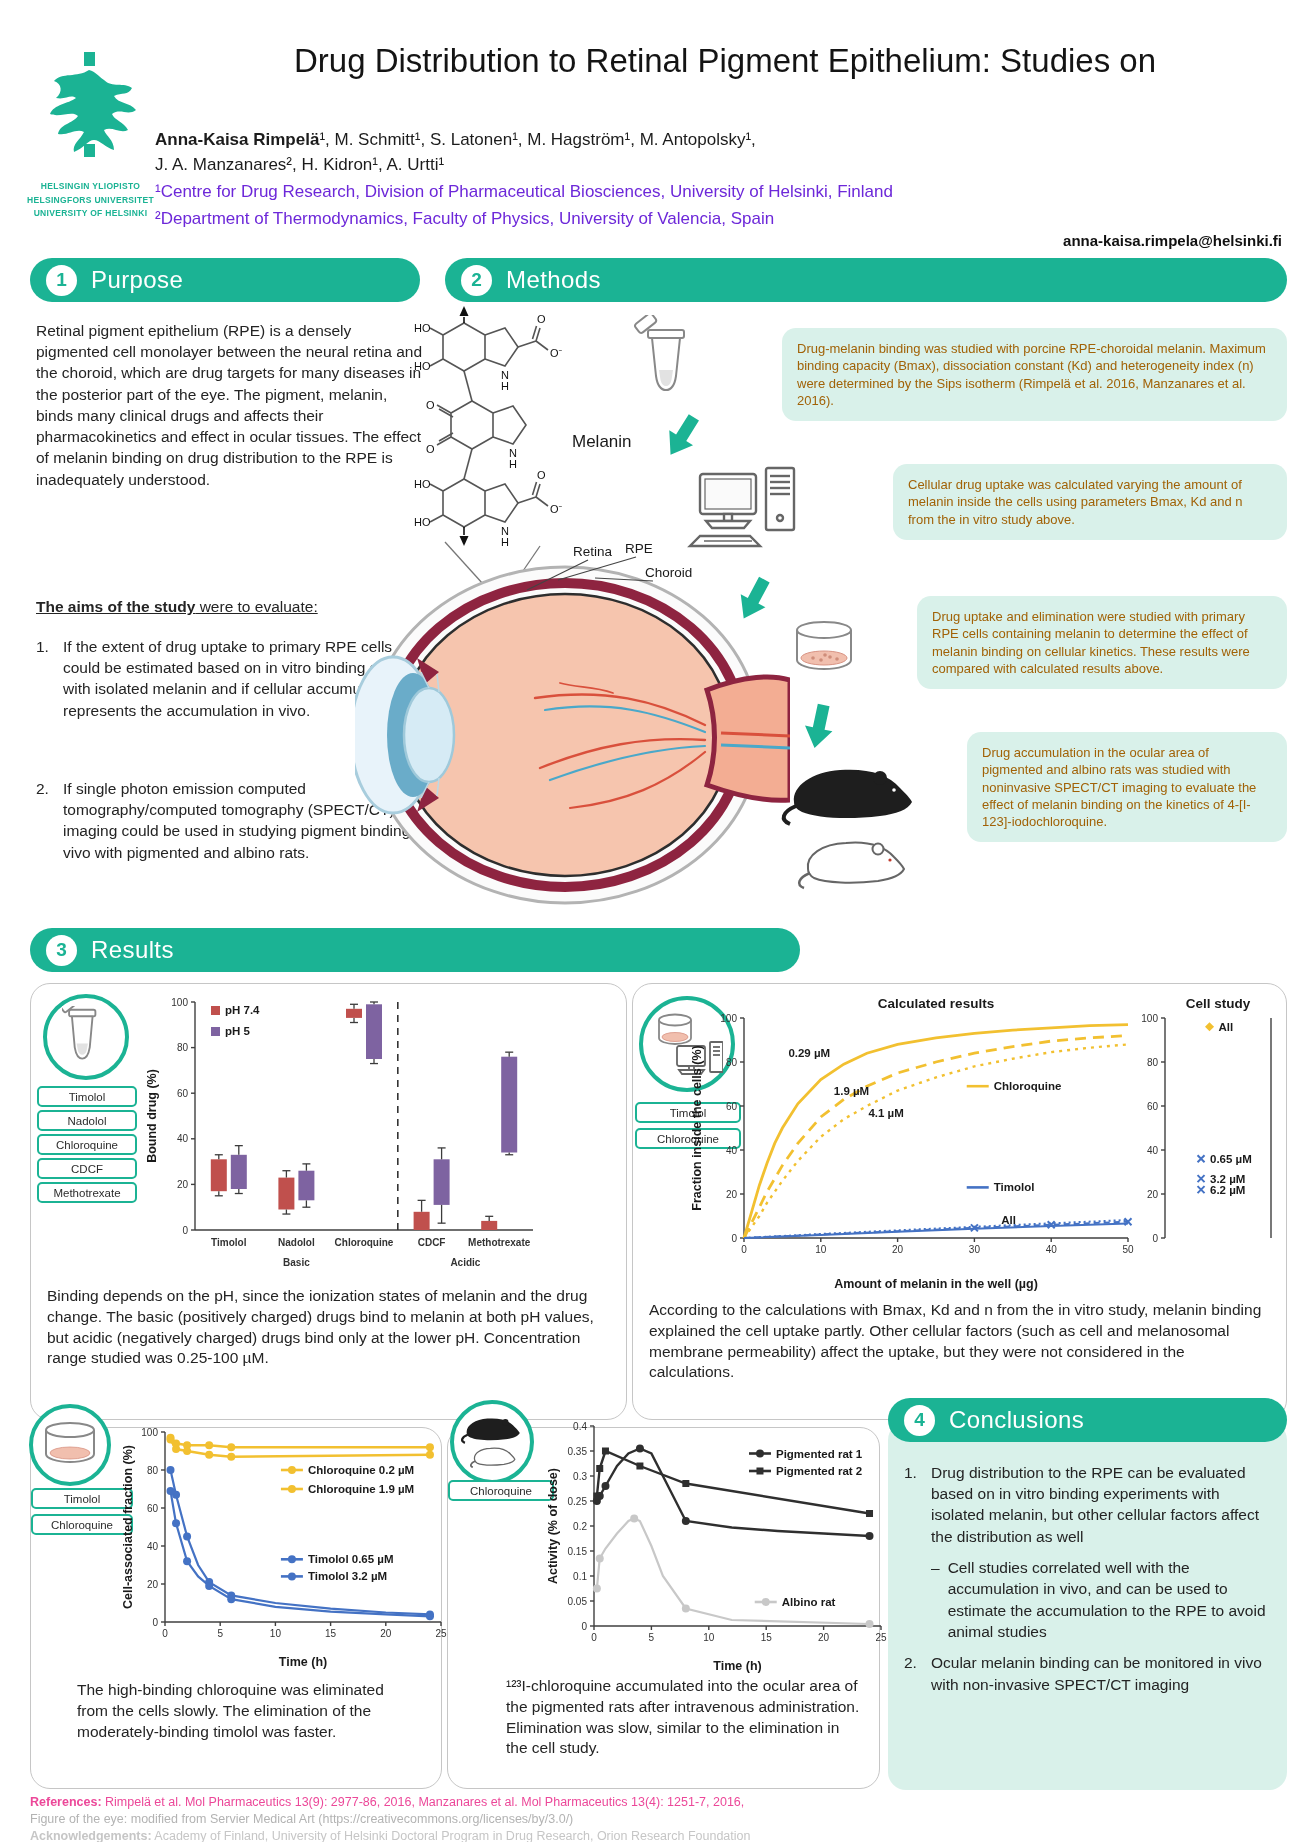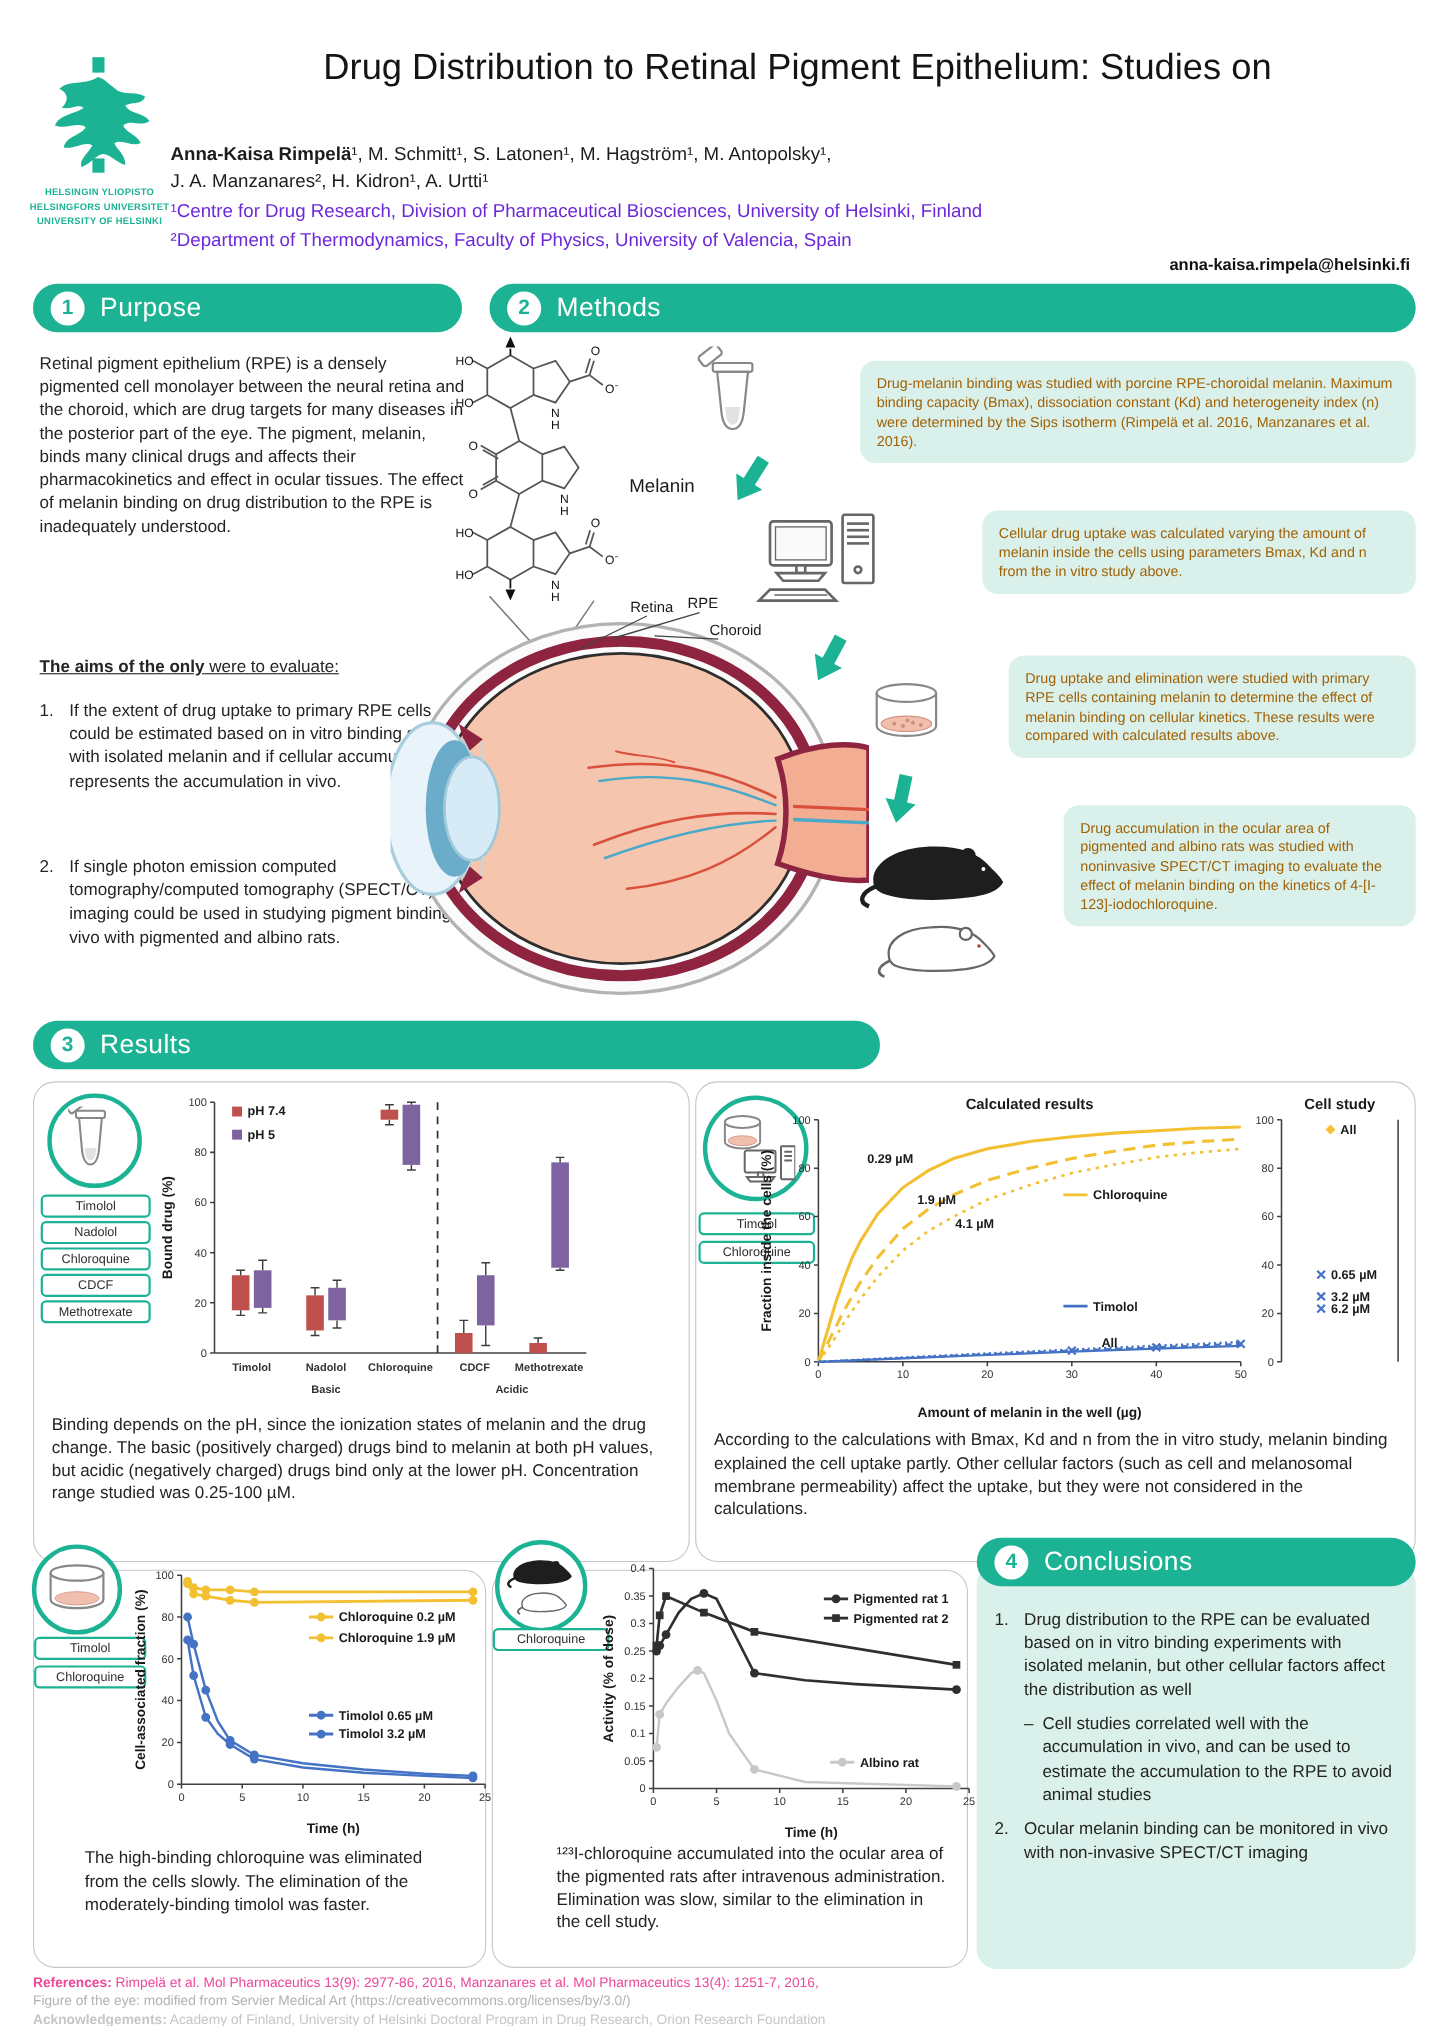--- a/index.html
+++ b/index.html
@@ -42,21 +42,21 @@
 <div class="poster">
 
   <svg class="abs" style="left:32px;top:48px" width="115" height="115" viewBox="0 0 115 115">
     <g fill="#1bb394">
       <rect x="52" y="4" width="11" height="14"></rect>
       <path d="M57,22 C45,30 30,24 22,33 C30,36 31,44 24,50 C34,52 38,46 44,50 C36,56 22,56 18,66 C28,70 40,62 46,68 C40,76 28,76 26,86 C36,88 44,80 52,84 C48,92 40,96 42,104 C52,100 56,92 62,92 C68,92 74,100 82,102 C82,92 74,88 72,82 C80,78 88,86 96,82 C92,74 82,72 80,66 C88,60 96,68 104,62 C98,54 86,56 82,48 C90,44 96,48 100,40 C92,34 80,40 72,32 C66,28 64,24 57,22 Z"></path>
       <rect x="51" y="48" width="13" height="13"></rect>
       <rect x="52" y="96" width="11" height="13"></rect>
     </g>
   </svg>
-  <div class="abs logo-text" style="left:8px;top:168px;width:165px">
+  <div class="abs logo-text" style="left:8px;top:180px;width:165px">
     <div>HELSINGIN YLIOPISTO</div>
     <div>HELSINGFORS UNIVERSITET</div>
     <div>UNIVERSITY OF HELSINKI</div>
   </div>
   <div class="abs title" style="left:155px;top:38px;width:1140px">
     <div>Drug Distribution to Retinal Pigment Epithelium: Studies on</div>
   </div>
   <div class="abs authors" style="left:155px;top:128px;width:1140px">
     <div><b>Anna-Kaisa Rimpelä</b><span>¹, M. Schmitt¹, S. Latonen¹, M. Hagström¹, M. Antopolsky¹,</span></div>
     <div>J. A. Manzanares², H. Kidron¹, A. Urtti¹</div>
@@ -71,21 +71,21 @@
     <span class="num">1</span>
     <span class="lab">Purpose</span>
   </div>
   <div class="pill" style="left:445px;top:258px;width:842px">
     <span class="num">2</span>
     <span class="lab">Methods</span>
   </div>
 
   <div class="abs body-text" style="left:36px;top:320px;width:388px">Retinal pigment epithelium (RPE) is a densely pigmented cell monolayer between the neural retina and the choroid, which are drug targets for many diseases in the posterior part of the eye. The pigment, melanin, binds many clinical drugs and affects their pharmacokinetics and effect in ocular tissues. The effect of melanin binding on drug distribution to the RPE is inadequately understood.</div>
   <div class="abs aims-line" style="left:36px;top:598px;width:388px">
-    <span class="bold">The aims of the only</span><span> were to evaluate:</span>
+    <span class="bold">The aims of the study</span><span> were to evaluate:</span>
   </div>
   <div class="abs numitem" style="left:36px;top:636px;width:392px">
     <span class="n">1.</span>
       <span>If the extent of drug uptake to primary RPE cells could be estimated based on in vitro binding studies with isolated melanin and if cellular accumulation represents the accumulation in vivo.</span>
   </div>
   <div class="abs numitem" style="left:36px;top:778px;width:392px">
     <span class="n">2.</span>
       <span>If single photon emission computed tomography/computed tomography (SPECT/CT) imaging could be used in studying pigment binding in vivo with pigmented and albino rats.</span>
   </div>
 

